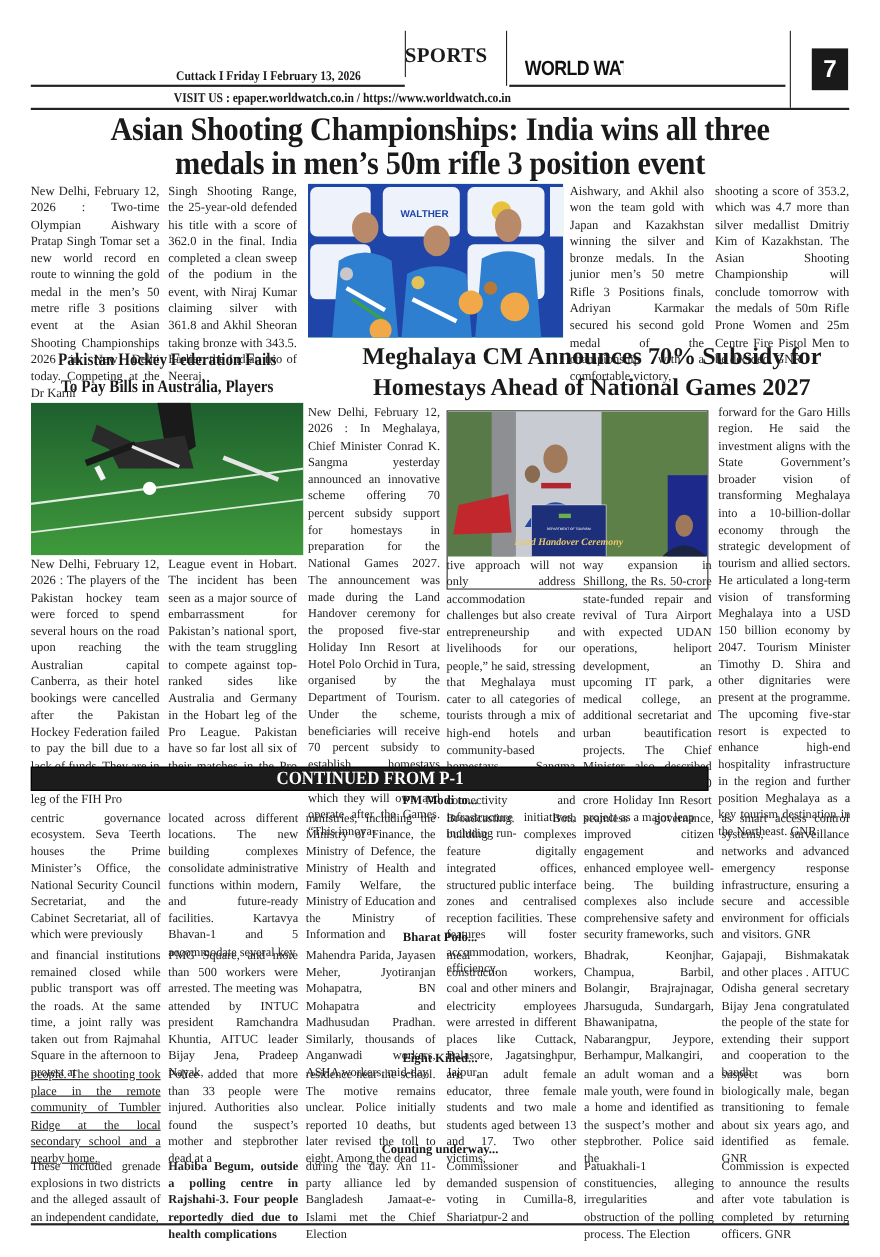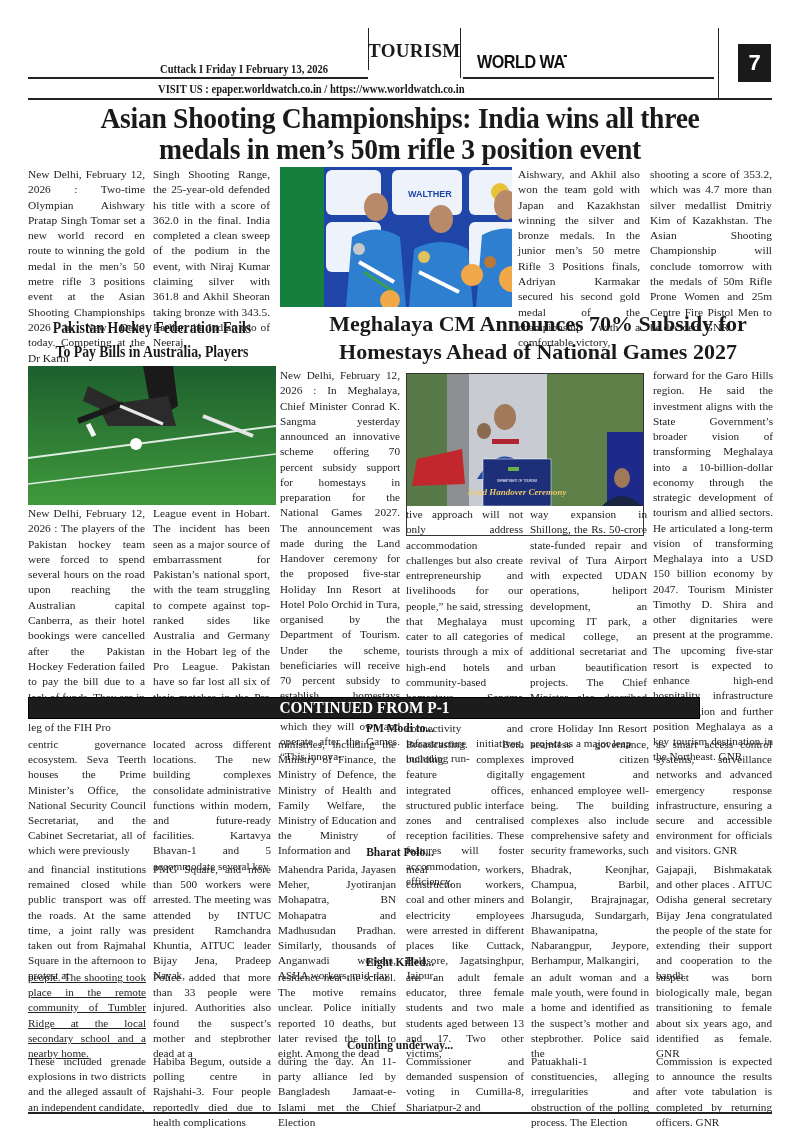--- a/index.html
+++ b/index.html
@@ -18,55 +18,55 @@
 
   
   .col { position: absolute; font-size: 11.4px; line-height: 15.3px; text-align: justify; hyphens: none; color: #222; }
 
   .sub-headline { position: absolute; text-align: center; font-weight: bold; }
   .hockey-head { left: 28px; top: 316px; width: 248px; font-size: 16px; line-height: 24px; transform: scaleX(0.86); transform-origin: center; }
   .megha-head { left: 288px; top: 310px; width: 500px; font-size: 22px; line-height: 28px; }
 
   .photo { position: absolute; overflow: hidden; }
 
-  .banner { position: absolute; left: 28px; top: 697px; width: 672px; height: 22px; background: #1c1c1c; border: 1px solid #000; color: #fff; font-weight: bold; text-align: center; font-size: 17px; line-height: 20px; }
+  .banner { position: absolute; left: 28px; top: 697px; width: 616px; height: 22px; background: #1c1c1c; border: 1px solid #000; color: #fff; font-weight: bold; text-align: center; font-size: 17px; line-height: 20px; }
   .banner span { display: inline-block; transform: scaleX(0.9); }
 
   .cont-title { position: absolute; left: 28px; width: 744px; text-align: center; font-size: 11.5px; font-weight: bold; }
 
   .small-col { position: absolute; font-size: 11.2px; line-height: 15.2px; text-align: justify; color: #222; }
 
   .bottom-rule { position: absolute; left: 28px; top: 1112px; width: 744px; height: 2px; background: #222; }
 </style>
 </head>
 <body>
 
 <div>
   <div class="hdr-rule" style="left:368px; top:28px; width:1px; height:42px;"></div>
   <div class="hdr-rule" style="left:460px; top:28px; width:1px; height:50px;"></div>
   <div class="hdr-rule" style="left:718px; top:28px; width:1px; height:70px;"></div>
   <div class="hdr-rule" style="left:28px; top:77px; width:340px; height:2px;"></div>
   <div class="hdr-rule" style="left:463px; top:77px; width:251px; height:2px;"></div>
   <div class="hdr-rule" style="left:28px; top:98px; width:744px; height:2px;"></div>
 
   <div class="dateline">Cuttack I Friday I February 13,  2026</div>
-  <div class="section-label">TOURISM</div>
+  <div class="section-label">SPORTS</div>
   <svg class="logo" viewBox="0 0 90 30">
     <text x="0" y="22" font-family="Liberation Sans, sans-serif" font-weight="bold" font-size="17" fill="#111" transform="scale(0.95,1.1)" letter-spacing="-0.5">WORLD WATCH</text>
   </svg>
   <div class="page-num">7</div>
   <div class="visit">VISIT US : epaper.worldwatch.co.in / https://www.worldwatch.co.in</div>
 </div>
 
 <div class="headline-main">Asian Shooting Championships: India wins all three medals in men’s 50m rifle 3 position event</div>
 
 <div class="col" style="left:28px; top:167px; width:117px;">New Delhi, February 12, 2026 : Two-time Olympian Aishwary Pratap Singh Tomar set a new world record en route to winning the gold medal in the men’s 50 metre rifle 3 positions event at the Asian Shooting Championships 2026 in New Delhi today. Competing at the Dr Karni</div>
 <div class="col" style="left:153px; top:167px; width:117px;">Singh Shooting Range, the 25-year-old defended his title with a score of 362.0 in the final. India completed a clean sweep of the podium in the event, with Niraj Kumar claiming silver with 361.8 and Akhil Sheoran taking bronze with 343.5. Earlier, the Indian trio of Neeraj,</div>
 
-<div class="photo" style="left:280px; top:167px; width:232px; height:140px; background:#15803d;padding-left:44px;">
+<div class="photo" style="left:280px; top:167px; width:232px; height:140px; background:#86efac;">
   <svg width="232" height="140" viewBox="0 0 232 140">
     <rect x="0" y="0" width="232" height="140" fill="#1f45a8"></rect>
     <rect x="2" y="3" width="55" height="45" rx="6" fill="#eef2fb"></rect>
     <rect x="68" y="3" width="70" height="45" rx="6" fill="#eef2fb"></rect>
     <rect x="145" y="3" width="70" height="45" rx="6" fill="#eef2fb"></rect>
     <rect x="220" y="3" width="12" height="45" fill="#eef2fb"></rect>
     <rect x="2" y="55" width="55" height="50" rx="6" fill="#eef2fb"></rect>
     <rect x="145" y="55" width="70" height="50" rx="6" fill="#eef2fb"></rect>
     <text x="84" y="30" font-family="Liberation Sans, sans-serif" font-size="9" font-weight="bold" fill="#1f45a8">WALTHER</text>
     <circle cx="176" cy="25" r="9" fill="#e8c33a"></circle>
@@ -171,19 +171,19 @@
 <div class="cont-title" style="top:956px;">Eight Killed...</div>
 <div class="small-col" style="left:28px; top:970px; width:118px;text-decoration:underline;">people. The shooting took place in the remote community of Tumbler Ridge at the local secondary school and a nearby home.</div>
 <div class="small-col" style="left:153px; top:970px; width:118px;">Police added that more than 33 people were injured. Authorities also found the suspect’s mother and stepbrother dead at a</div>
 <div class="small-col" style="left:278px; top:970px; width:118px;">residence near the school. The motive remains unclear. Police initially reported 10 deaths, but later revised the toll to eight. Among the dead</div>
 <div class="small-col" style="left:406px; top:970px; width:118px;">are an adult female educator, three female students and two male students aged between 13 and 17. Two other victims,</div>
 <div class="small-col" style="left:531px; top:970px; width:118px;">an adult woman and a male youth, were found in a home and identified as the suspect’s mother and stepbrother. Police said the</div>
 <div class="small-col" style="left:656px; top:970px; width:116px;">suspect was born biologically male, began transitioning to female about six years ago, and identified as female. GNR</div>
 
 <div class="cont-title" style="top:1039px;">Counting underway...</div>
 <div class="small-col" style="left:28px; top:1054px; width:118px;">These included grenade explosions in two districts and the alleged assault of an independent candidate,</div>
-<div class="small-col" style="left:153px; top:1054px; width:118px;">Habiba Begum, outside a polling centre in Rajshahi-3. Four people reportedly died due to health complications</div>
+<div class="small-col" style="left:153px; top:1054px; width:118px;font-weight:bold;">Habiba Begum, outside a polling centre in Rajshahi-3. Four people reportedly died due to health complications</div>
 <div class="small-col" style="left:278px; top:1054px; width:118px;">during the day. An 11-party alliance led by Bangladesh Jamaat-e-Islami met the Chief Election</div>
 <div class="small-col" style="left:406px; top:1054px; width:118px;">Commissioner and demanded suspension of voting in Cumilla-8, Shariatpur-2 and</div>
 <div class="small-col" style="left:531px; top:1054px; width:118px;">Patuakhali-1 constituencies, alleging irregularities and obstruction of the polling process. The Election</div>
 <div class="small-col" style="left:656px; top:1054px; width:116px;">Commission is expected to announce the results after vote tabulation is completed by returning officers. GNR</div>
 
 <div class="bottom-rule"></div>
 
 </body></html>

